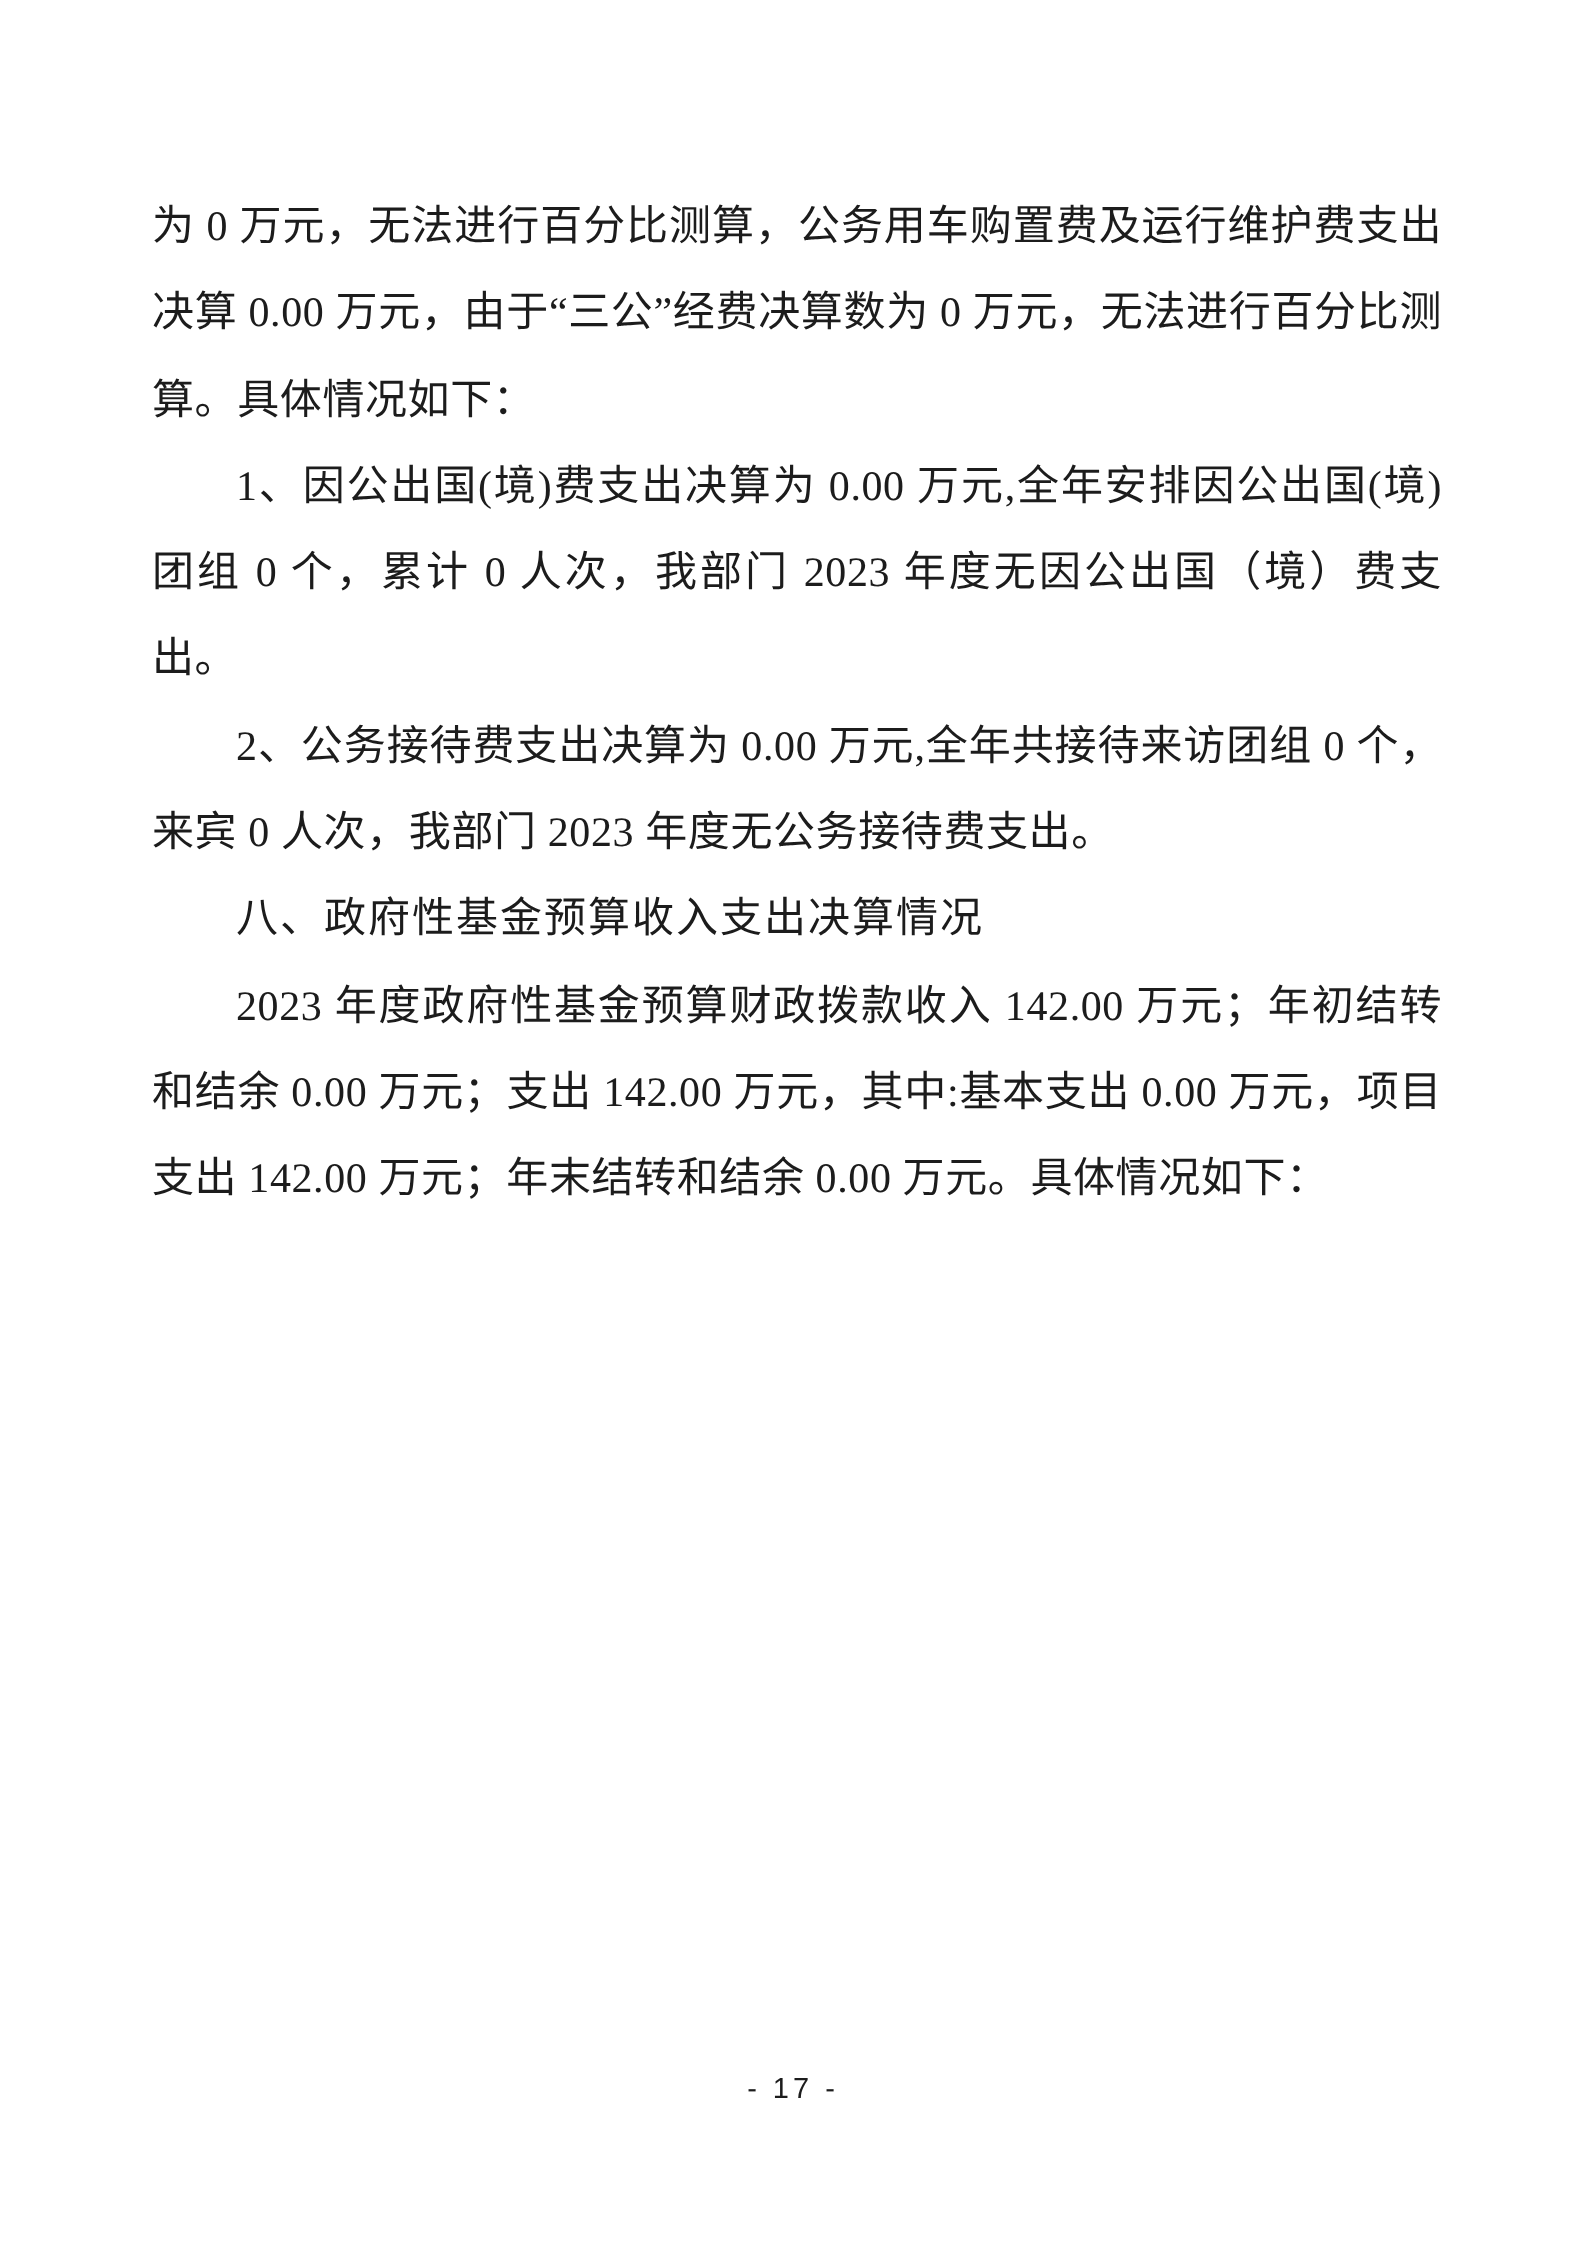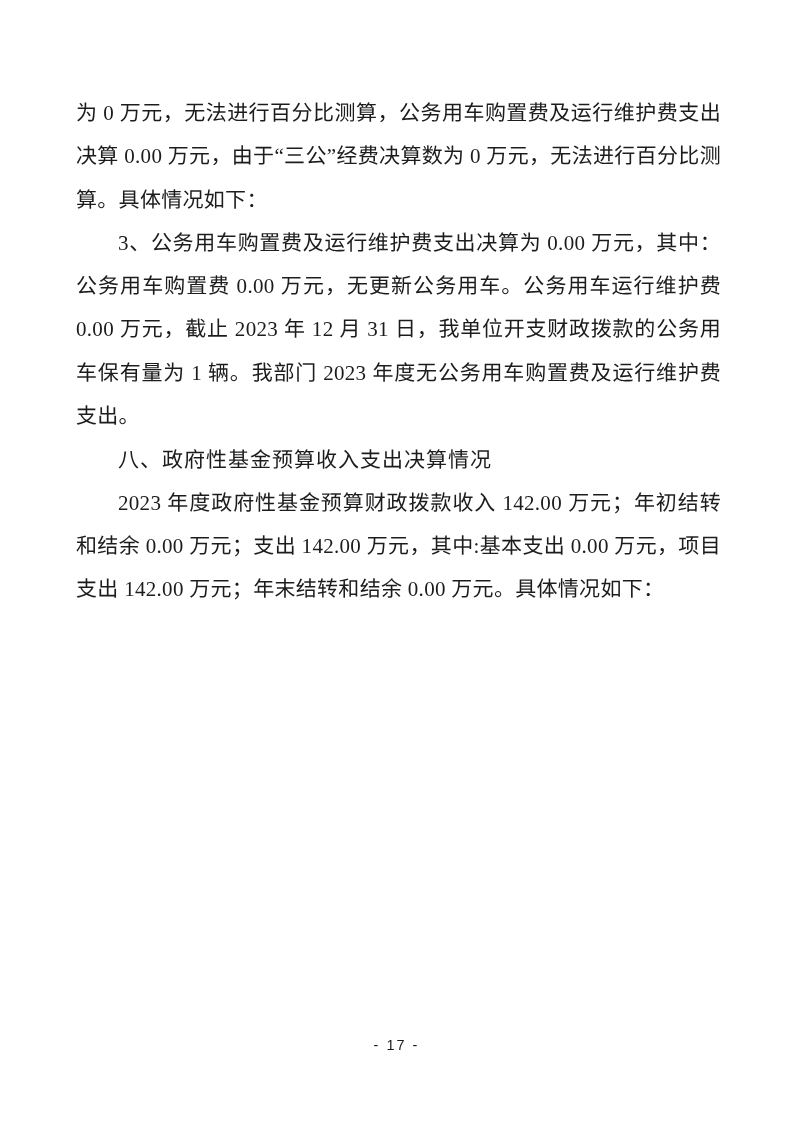--- a/index.html
+++ b/index.html
@@ -56,23 +56,24 @@
   }
 </style>
 </head>
 <body>
 
 <div class="page">
   <div class="content">
 
     <p class="para">为 0 万元，无法进行百分比测算，公务用车购置费及运行维护费支出决算 0.00 万元，由于“三公”经费决算数为 0 万元，无法进行百分比测算。具体情况如下：</p>
 
+    <p class="para indent">1、因公出国(境)费支出决算为 0.00 万元,全年安排因公出国(境)团组 0 个，累计 0 人次，我部门 2023 年度无因公出国（境）费支出。</p>
 
+    <p class="para indent">2、公务接待费支出决算为 0.00 万元,全年共接待来访团组 0 个，来宾 0 人次，我部门 2023 年度无公务接待费支出。</p>
 
-    <p class="para indent">3、公务用车购置费及运行维护费支出决算为 0.00 万元，其中：公务用车购置费 0.00 万元，无更新公务用车。公务用车运行维护费 0.00 万元，截止 2023 年 12 月 31 日，我单位开支财政拨款的公务用车保有量为 1 辆。我部门 2023 年度无公务用车购置费及运行维护费支出。</p>
 
     <h2 class="heading indent">八、政府性基金预算收入支出决算情况</h2>
 
     <p class="para indent">2023 年度政府性基金预算财政拨款收入 142.00 万元；年初结转和结余 0.00 万元；支出 142.00 万元，其中:基本支出 0.00 万元，项目支出 142.00 万元；年末结转和结余 0.00 万元。具体情况如下：</p>
 
 
 
 
   </div>
 

